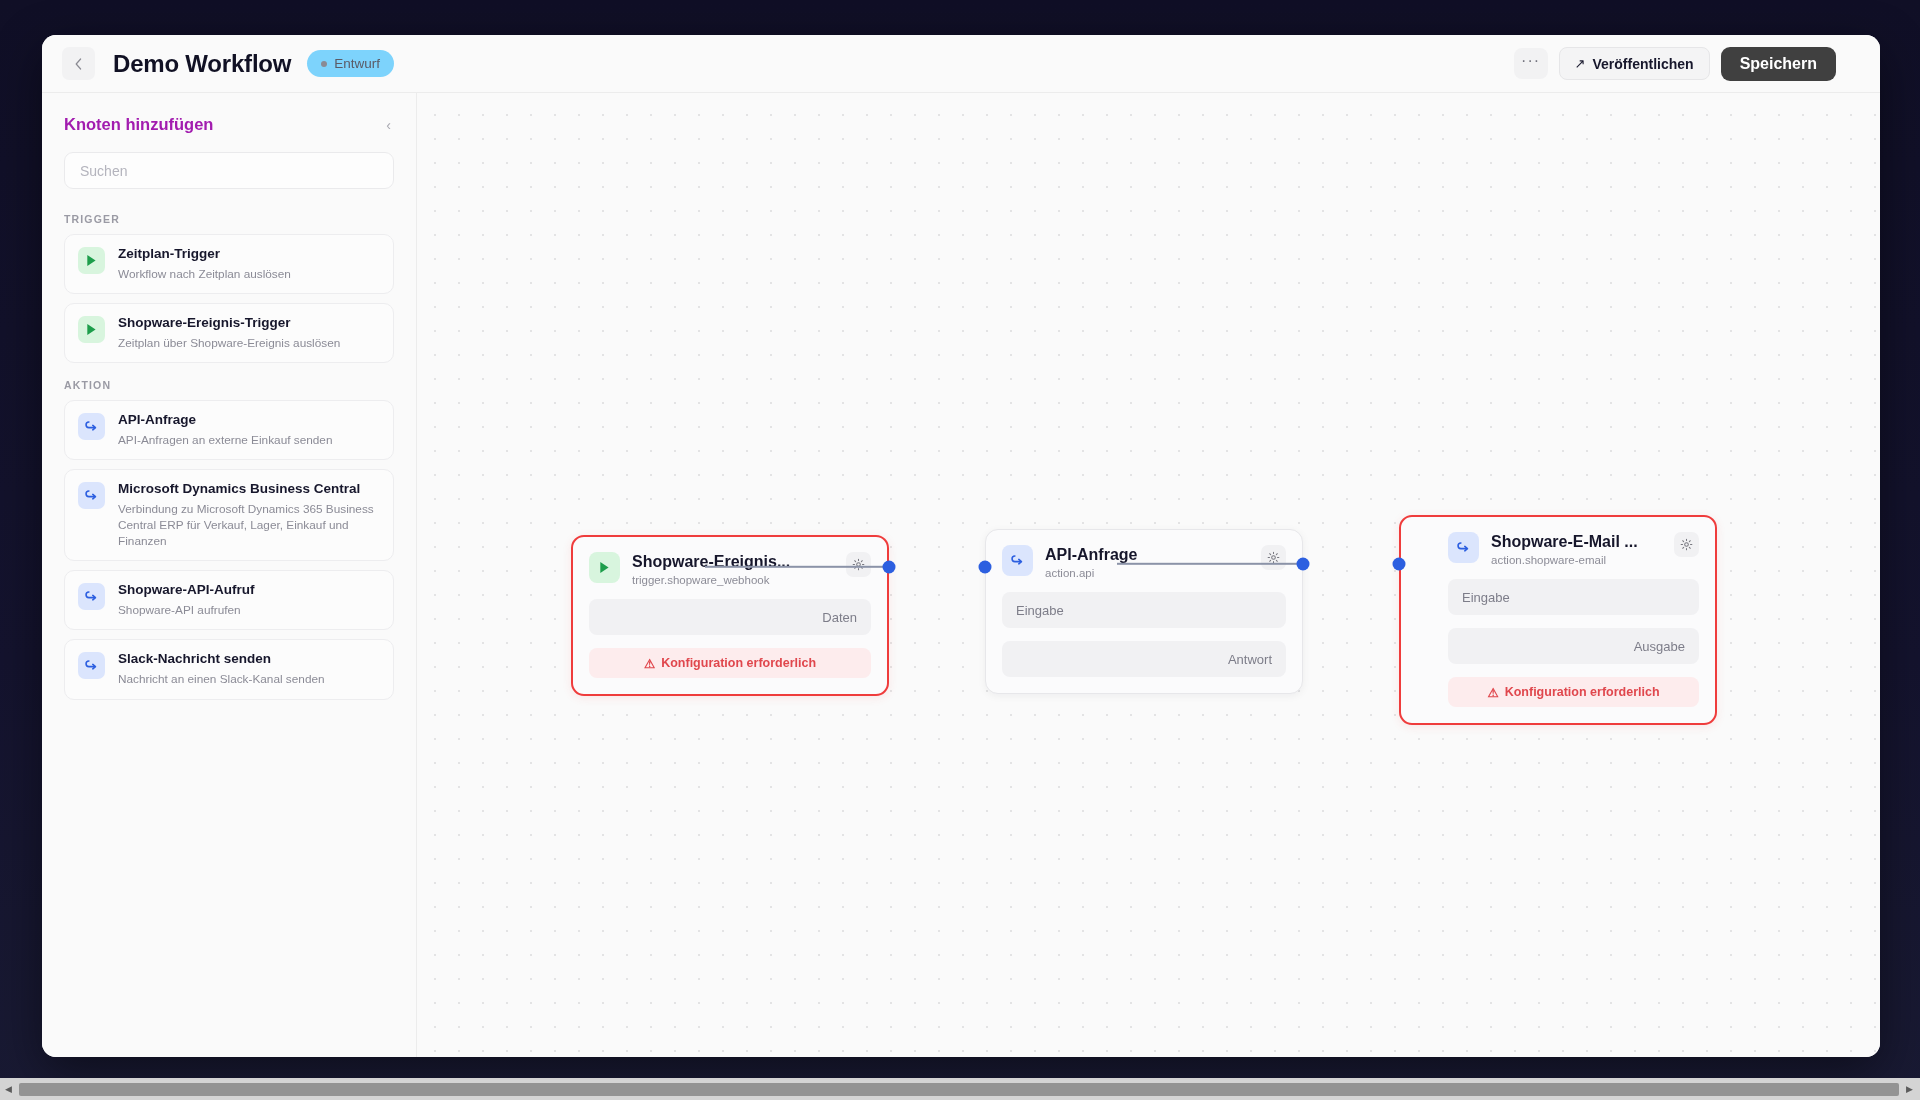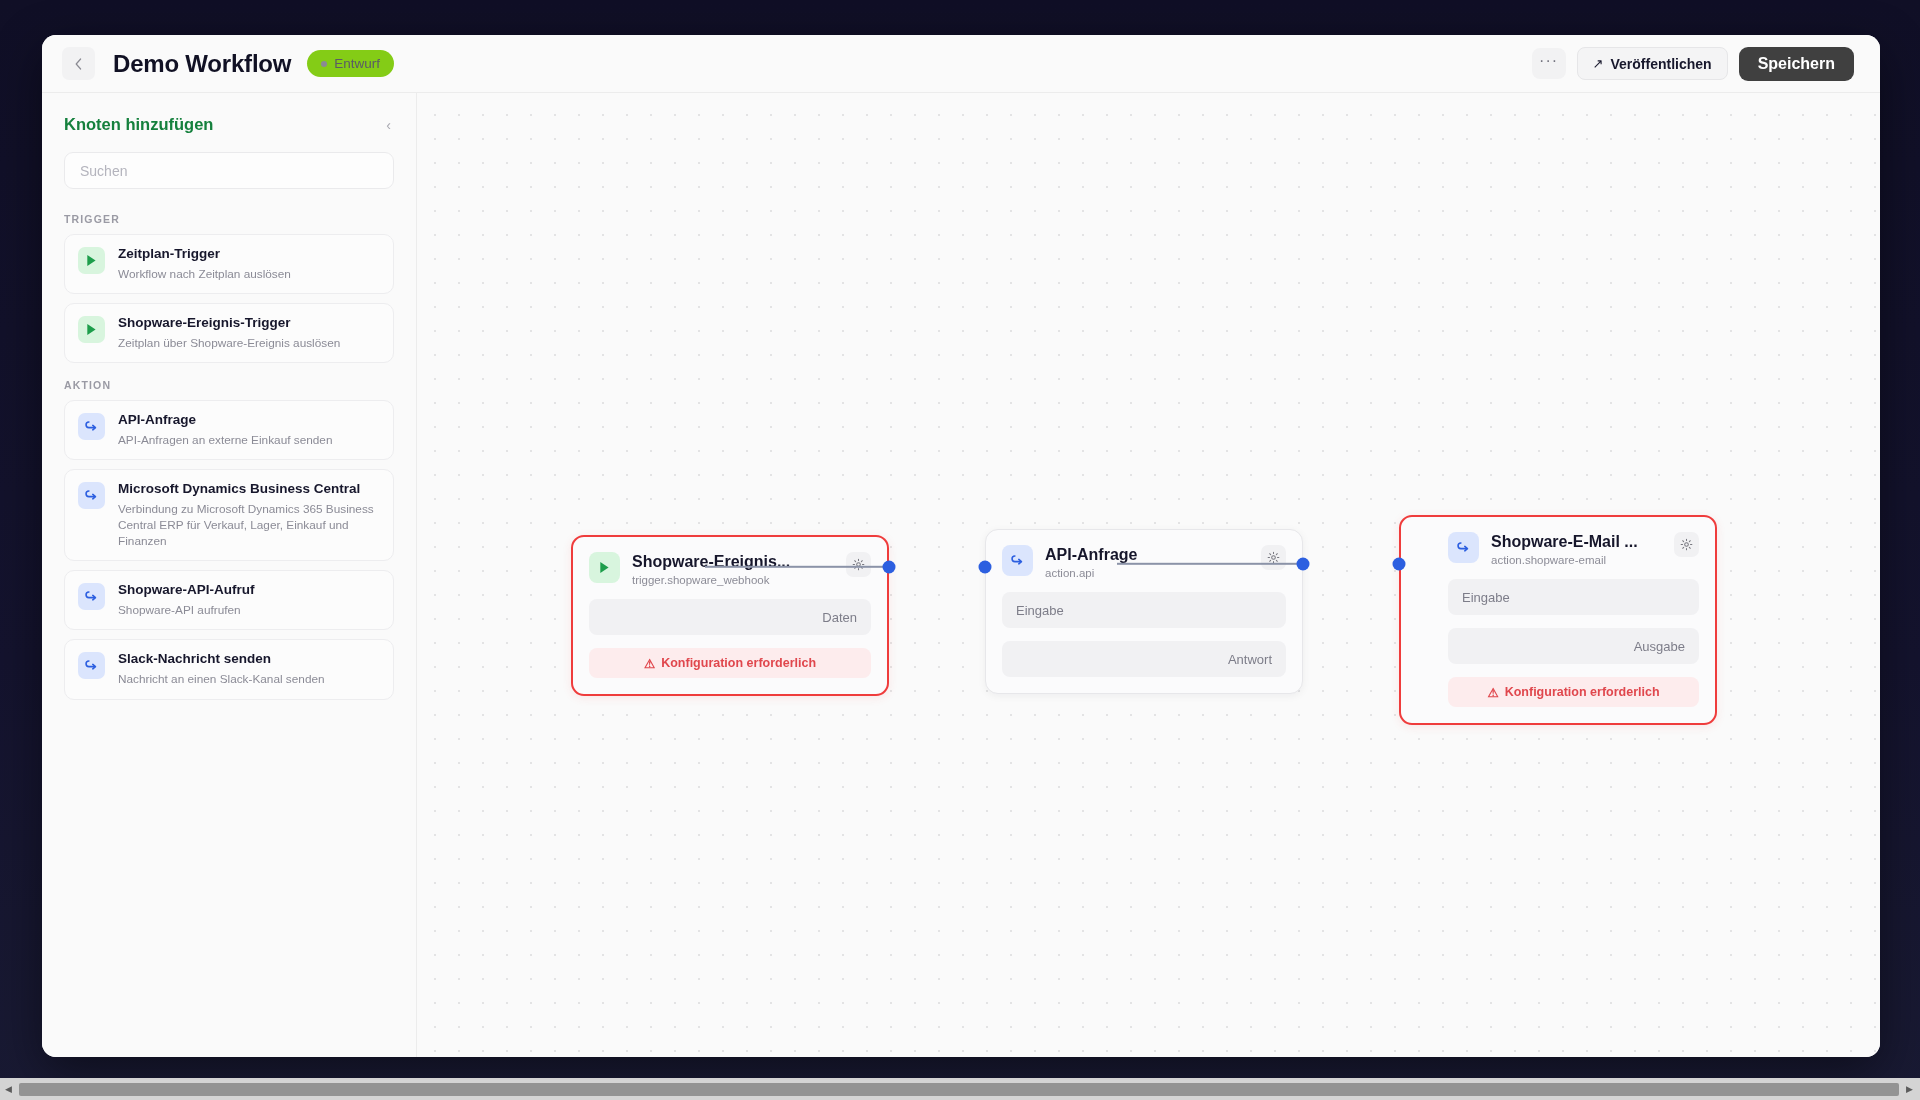--- a/index.html
+++ b/index.html
@@ -34,21 +34,21 @@
     box-shadow: 0 14px 48px rgba(0,0,0,.45);
   }
 
   
   .header {
     height: 58px;
     flex: 0 0 58px;
     background: #fafafa;
     display: flex;
     align-items: center;
-    padding: 0 26px 0 20px;
+    padding: 0 44px 0 20px;
     border-bottom: 1px solid #ececec;
     text-align: center;
   }
   .back-btn {
     width: 33px; height: 33px;
     border-radius: 7px;
     background: #f2f2f3;
     display: flex; align-items: center; justify-content: center;
     color: #8b8b93;
     font-size: 15px;
@@ -60,21 +60,21 @@
     font-size: 24px;
     font-weight: bold;
     color: #111124;
     letter-spacing: -.2px;
     white-space: nowrap;
   }
   .status-pill {
     margin-left: 16px;
     height: 27px;
     border-radius: 14px;
-    background: #84cc16;
+    background: #7dd3fc;
     display: flex;
     align-items: center;
     gap: 7px;
     padding: 0 14px;
     font-size: 13.5px;
     color: #5b5b66;
     white-space: nowrap;
   }
   .status-dot {
     width: 6px; height: 6px; border-radius: 50%;
@@ -131,21 +131,21 @@
     flex: 0 0 375px;
     background: #fafafa;
     border-right: 1px solid #ececec;
     padding: 22px 22px 0 22px;
     overflow: hidden;
   }
   .sb-head {
     display: flex; align-items: center; justify-content: space-between;
     margin-bottom: 18px;
   }
-  .sb-title { font-size: 16.5px; font-weight: bold; color: #15803d; }
+  .sb-title { font-size: 16.5px; font-weight: bold; color: #a21caf; }
   .sb-collapse { color: #a8a8b0; font-size: 14px; cursor: pointer; padding: 0 3px; }
 
   .search-box {
     width: 100%;
     height: 37px;
     border: 1px solid #eaeaec;
     border-radius: 9px;
     background: #fdfdfd;
     padding: 15px 15px;
     font-size: 14px;

